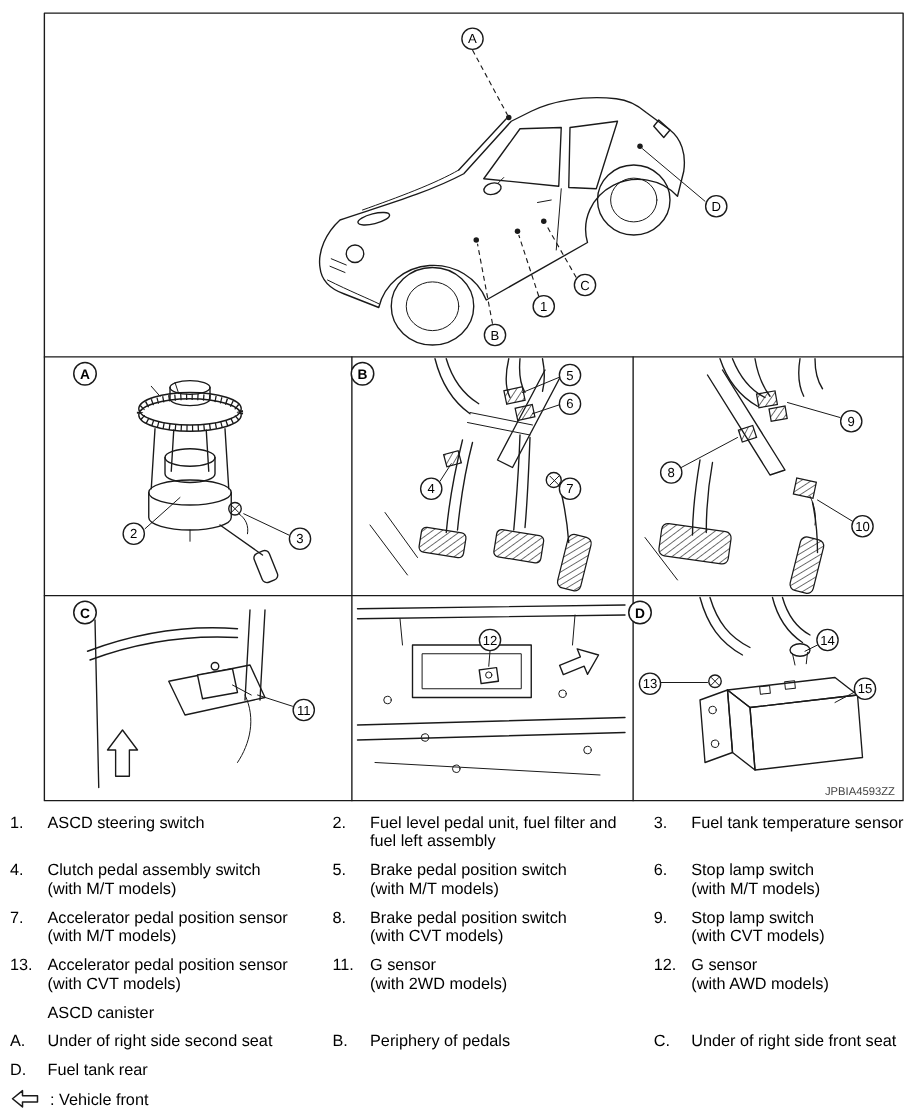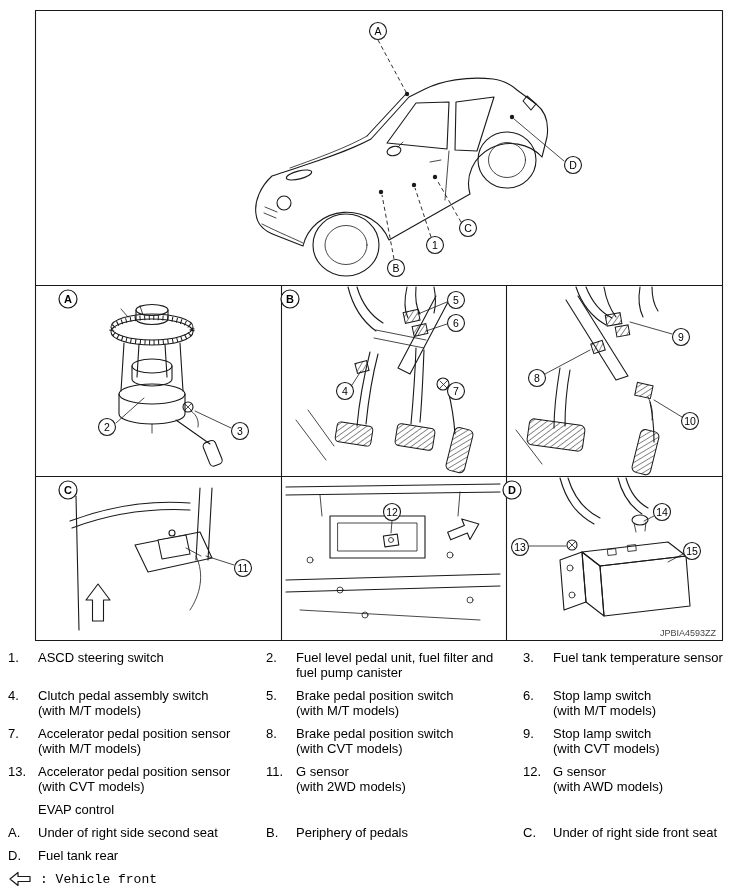--- a/index.html
+++ b/index.html
@@ -23,21 +23,21 @@
   svg .hatched { fill: url(#hatch); stroke: #1a1a1a; stroke-width: 1; }
   svg .stitch  { fill: none; stroke: #1a1a1a; stroke-width: 5; stroke-dasharray: 1 3.6; }
   svg .whitefill { fill: #fff; stroke: #1a1a1a; stroke-width: 1.1; stroke-linejoin: round; }
   svg .figcode { font: 9px "Liberation Sans", sans-serif; fill: #444; }
 
   .legend { position: absolute; left: 0; top: 650px; width: 733px; font-size: 13px; line-height: 15px; }
   .lrow { display: grid; grid-template-columns: 258px 257px 1fr; padding-left: 8px; margin-bottom: 8px; }
   .lcell { display: flex; align-items: flex-start; }
   .lnum { flex: 0 0 30px; }
   .ltxt span { display: block; }
-  .vfront { display: flex; align-items: center; gap: 8px; padding-left: 8px; margin-top: 3px; font-family: Liberation Mono, monospace; }
+  .vfront { display: flex; align-items: center; gap: 8px; padding-left: 8px; margin-top: 3px; }
 </style>
 </head>
 <body>
 
 
 
 <svg width="733" height="645" viewBox="0 0 733 645">
   <defs>
     <pattern id="hatch" width="4.5" height="4.5" patternUnits="userSpaceOnUse" patternTransform="rotate(45)">
       <line x1="0" y1="0" x2="0" y2="4.5" stroke="#1a1a1a" stroke-width="1"></line>
@@ -331,21 +331,21 @@
       <span class="lnum">1.</span>
       <span class="ltxt">
           <span>ASCD steering switch</span>
           <span></span>
         </span>
     </div>
     <div class="lcell">
       <span class="lnum">2.</span>
       <span class="ltxt">
           <span>Fuel level pedal unit, fuel filter and</span>
-          <span>fuel pump canister</span>
+          <span>fuel left assembly</span>
         </span>
     </div>
     <div class="lcell">
       <span class="lnum">3.</span>
       <span class="ltxt">
           <span>Fuel tank temperature sensor</span>
           <span></span>
         </span>
     </div>
   </div>
@@ -415,21 +415,21 @@
       <span class="ltxt">
           <span>G sensor</span>
           <span>(with AWD models)</span>
         </span>
     </div>
   </div>
   <div class="lrow">
     <div class="lcell">
       <span class="lnum"></span>
       <span class="ltxt">
-          <span>EVAP control</span>
+          <span>ASCD canister</span>
           <span></span>
         </span>
     </div>
   </div>
   <div class="lrow">
     <div class="lcell">
       <span class="lnum">A.</span>
       <span class="ltxt">
           <span>Under of right side second seat</span>
           <span></span>

